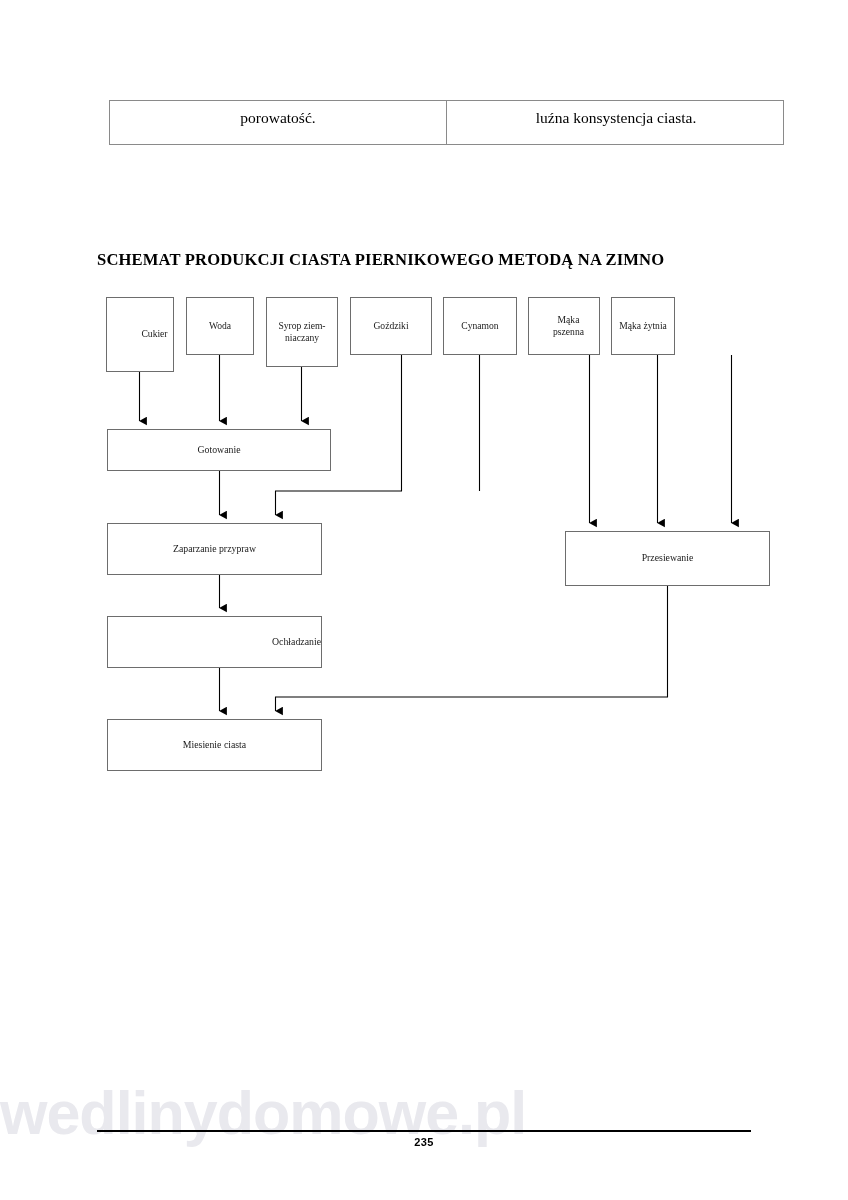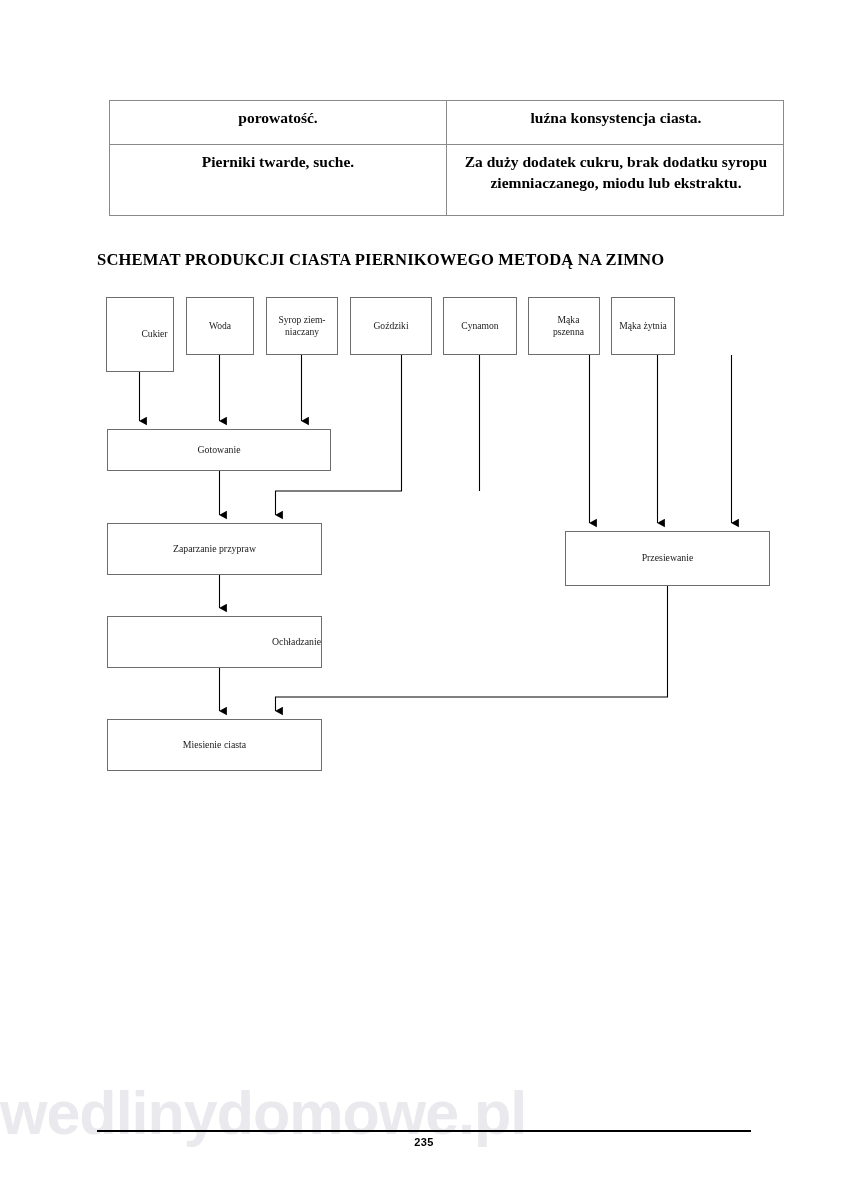--- a/index.html
+++ b/index.html
@@ -26,21 +26,20 @@
     table-layout: fixed;
   }
   .defect-table td {
     border: 1px solid #8a8a8a;
     text-align: center;
     vertical-align: top;
     font-family: "Liberation Serif", serif;
     font-size: 15.5px;
     line-height: 1.35;
     padding: 7px 8px 9px 8px;
-    font-weight: bold;
   }
   .defect-table td.col-left  { width: 320px; }
   .defect-table td.col-right { width: 318px; padding-left: 10px; }
   .row-1 td { height: 27px; }
   .row-2 td { height: 54px; }
 
   
   .schema-title {
     position: absolute;
     left: 97px;
@@ -127,24 +126,20 @@
 </style>
 </head>
 <body>
 
 <table class="defect-table">
   <tbody>
     <tr class="row-1">
       <td class="col-left">porowatość.</td>
       <td class="col-right">luźna konsystencja ciasta.</td>
     </tr>
-    <tr class="row-2">
-      <td class="col-left">Pierniki twarde, suche.</td>
-      <td class="col-right">Za duży dodatek cukru, brak dodatku syropu ziemniaczanego, miodu lub ekstraktu.</td>
-    </tr>
   </tbody>
 </table>
 
 <div class="schema-title">SCHEMAT PRODUKCJI CIASTA PIERNIKOWEGO METODĄ NA ZIMNO</div>
 
 <div class="flowchart" id="flowchart">
   <svg id="flow-connectors" xmlns="http://www.w3.org/2000/svg">
     <defs>
       <marker id="arrowhead" markerWidth="9" markerHeight="9" refX="4.3" refY="7.4" orient="auto" markerUnits="userSpaceOnUse">
         <polygon points="0,0 8.6,0 4.3,7.8" fill="#000000"></polygon>
@@ -176,21 +171,21 @@
 
       <path d="M667.5,586 L667.5,697 L275.5,697 L275.5,711" marker-end="url(#arrowhead)"></path>
     </g>
   </svg>
 <div class="node ingredient" style="left: 106px; top: 297px; width: 68px; height: 75px; padding-left: 32px;">
       <span class="node-label">Cukier</span>
     </div>
     <div class="node ingredient" style="left: 186px; top: 297px; width: 68px; height: 58px;">
       <span class="node-label">Woda</span>
     </div>
-    <div class="node ingredient" style="left: 266px; top: 297px; width: 72px; height: 58px;">
+    <div class="node ingredient" style="left: 266px; top: 297px; width: 72px; height: 70px;">
       <span class="node-label">Syrop ziem-<br>niaczany</span>
     </div>
     <div class="node ingredient" style="left: 350px; top: 297px; width: 82px; height: 58px;">
       <span class="node-label">Goździki</span>
     </div>
     <div class="node ingredient" style="left: 443px; top: 297px; width: 74px; height: 58px;">
       <span class="node-label">Cynamon</span>
     </div>
     <div class="node ingredient" style="left: 528px; top: 297px; width: 72px; height: 58px; padding-left: 12px;">
       <span class="node-label">Mąka pszenna</span>

